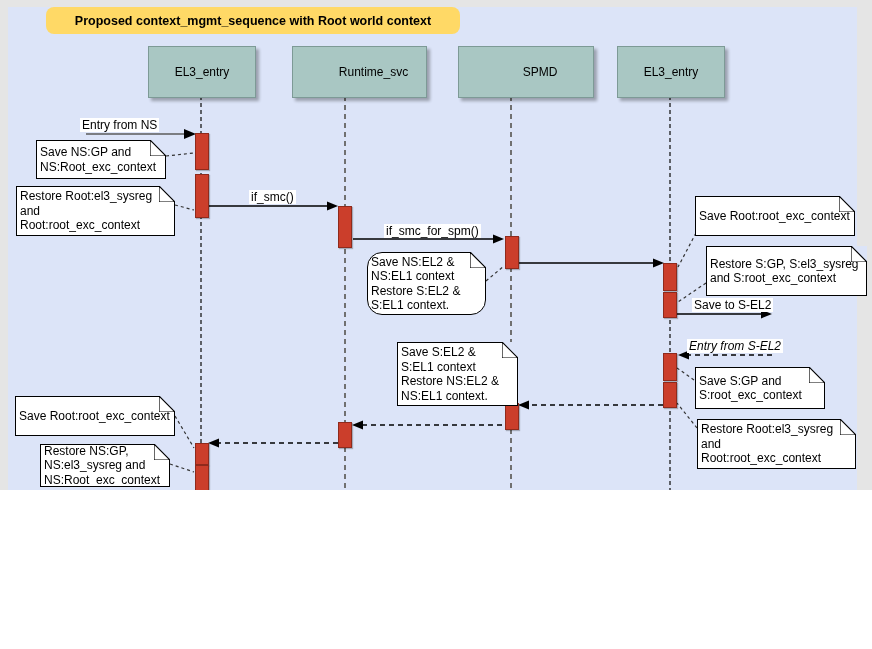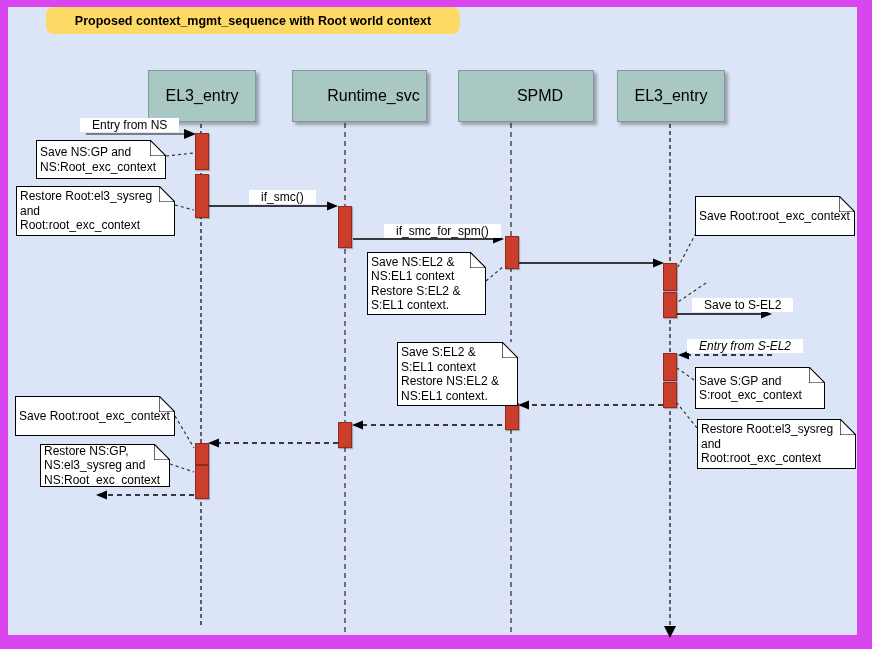--- a/index.html
+++ b/index.html
@@ -1,26 +1,26 @@
 <!DOCTYPE html>
 <html><head>
 <meta charset="utf-8">
 <style>
   html,body{margin:0;padding:0;}
   body{font-family:"Liberation Sans", sans-serif;}
-  .page{position:relative;width:872px;height:649px;background:#d946ef;overflow:hidden;}
+  .page{position:relative;width:872px;height:490px;background:#e5e5e5;overflow:hidden;}
   .canvas{position:absolute;left:8px;top:7px;width:849px;height:628px;background:#DCE4F8;}
   .lines{position:absolute;left:0;top:0;pointer-events:none;}
   .title{position:absolute;left:46px;top:7px;width:414px;height:27px;background:#FFD966;border-radius:8px;
          display:flex;align-items:center;justify-content:center;font-size:12.5px;font-weight:bold;color:#000;}
   .actor{position:absolute;height:50px;background:#A9C7C3;border:1px solid #7d9a96;
          box-shadow:3px 3px 3px rgba(0,0,0,0.3);display:flex;align-items:center;justify-content:center;
-         font-size:16px;color:#000;margin-top:24px;}
+         font-size:12px;color:#000;}
   .act{position:absolute;width:12px;background:#CB3E2B;border:1px solid #8F2A1C;box-shadow:1px 1px 1px rgba(0,0,0,0.25);}
-  .mlabel{position:absolute;background:#fff;font-size:12px;color:#000;padding:0 12px;white-space:nowrap;line-height:14px;}
+  .mlabel{position:absolute;background:#fff;font-size:12px;color:#000;padding:0 2px;white-space:nowrap;line-height:14px;}
   .note{position:absolute;background:#fff;border:1px solid #000;display:flex;align-items:center;
         font-size:12px;line-height:14.5px;color:#000;padding:1px 3px;box-sizing:border-box;}
   .note-text{white-space:pre-line;position:relative;z-index:2;}
   .fold{position:absolute;top:-1px;right:-1px;width:16px;height:16px;z-index:3;}
 </style>
 </head>
 <body>
 
 <div class="page">
   <div class="canvas"></div>
@@ -133,37 +133,45 @@
   </div>
   <div class="note" style="left:16px;top:186px;width:159px;height:50px;">
     <svg class="fold" viewBox="0 0 16 16">
         <path d="M0,0 L16,0 L16,16 Z" fill="#DCE4F8"></path>
         <path d="M0,0 L16,16 L0,16 Z" fill="#fff" stroke="#000" stroke-width="1.2"></path>
       </svg>
     <span class="note-text">Restore Root:el3_sysreg
 and
 Root:root_exc_context</span>
   </div>
-  <div class="note" style="left:367px;top:252px;width:119px;height:63px;">
+  <div class="note" style="left:367px;top:252px;width:119px;height:63px;border-radius:15px;">
     <svg class="fold" viewBox="0 0 16 16">
         <path d="M0,0 L16,0 L16,16 Z" fill="#DCE4F8"></path>
         <path d="M0,0 L16,16 L0,16 Z" fill="#fff" stroke="#000" stroke-width="1.2"></path>
       </svg>
     <span class="note-text">Save NS:EL2 &amp;
 NS:EL1 context
 Restore S:EL2 &amp;
 S:EL1 context.</span>
   </div>
   <div class="note" style="left:695px;top:196px;width:160px;height:40px;">
     <svg class="fold" viewBox="0 0 16 16">
         <path d="M0,0 L16,0 L16,16 Z" fill="#DCE4F8"></path>
         <path d="M0,0 L16,16 L0,16 Z" fill="#fff" stroke="#000" stroke-width="1.2"></path>
       </svg>
     <span class="note-text">Save Root:root_exc_context</span>
   </div>
+  <div class="note" style="left:706px;top:246px;width:161px;height:50px;">
+    <svg class="fold" viewBox="0 0 16 16">
+        <path d="M0,0 L16,0 L16,16 Z" fill="#DCE4F8"></path>
+        <path d="M0,0 L16,16 L0,16 Z" fill="#fff" stroke="#000" stroke-width="1.2"></path>
+      </svg>
+    <span class="note-text">Restore S:GP, S:el3_sysreg
+and S:root_exc_context</span>
+  </div>
   <div class="note" style="left:695px;top:367px;width:130px;height:42px;">
     <svg class="fold" viewBox="0 0 16 16">
         <path d="M0,0 L16,0 L16,16 Z" fill="#DCE4F8"></path>
         <path d="M0,0 L16,16 L0,16 Z" fill="#fff" stroke="#000" stroke-width="1.2"></path>
       </svg>
     <span class="note-text">Save S:GP and
 S:root_exc_context</span>
   </div>
   <div class="note" style="left:697px;top:419px;width:159px;height:50px;">
     <svg class="fold" viewBox="0 0 16 16">

